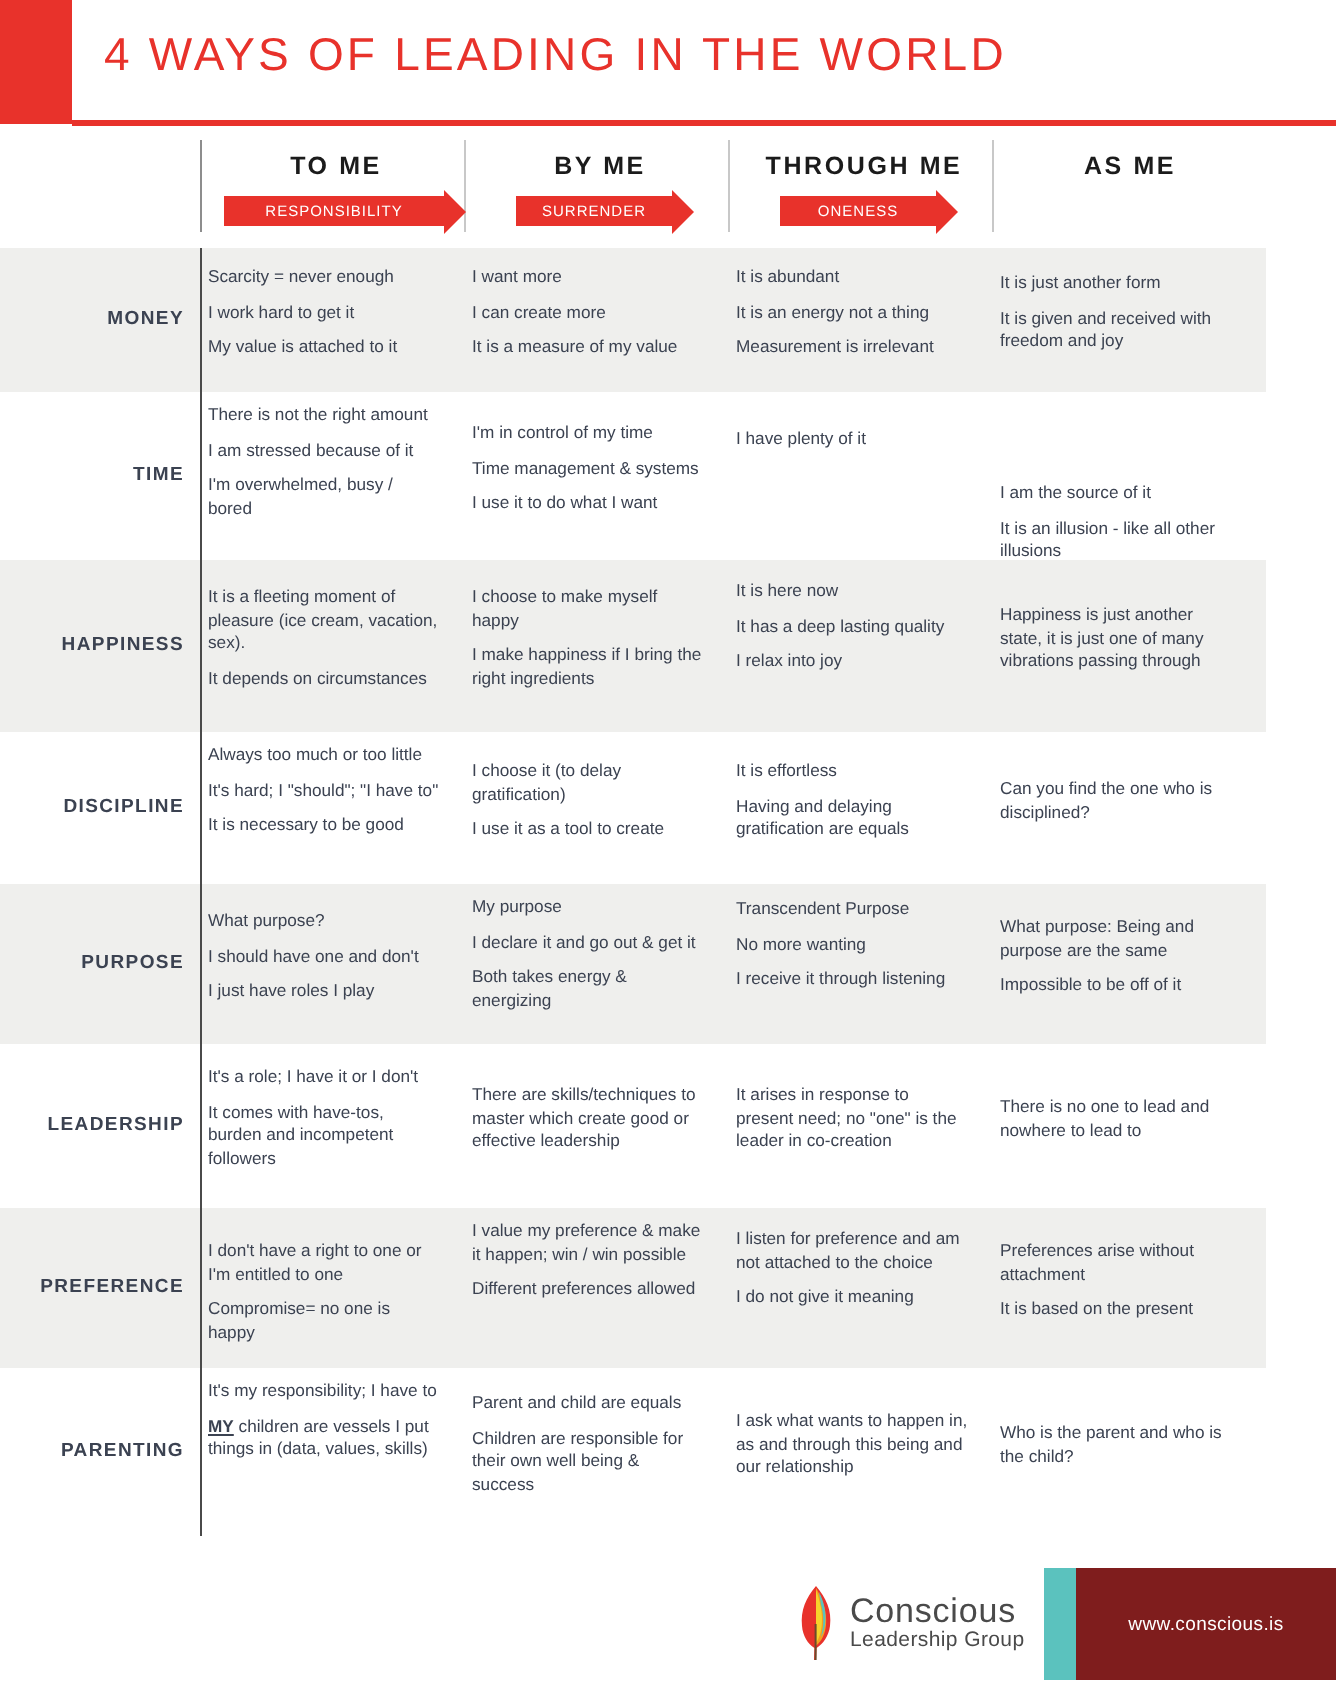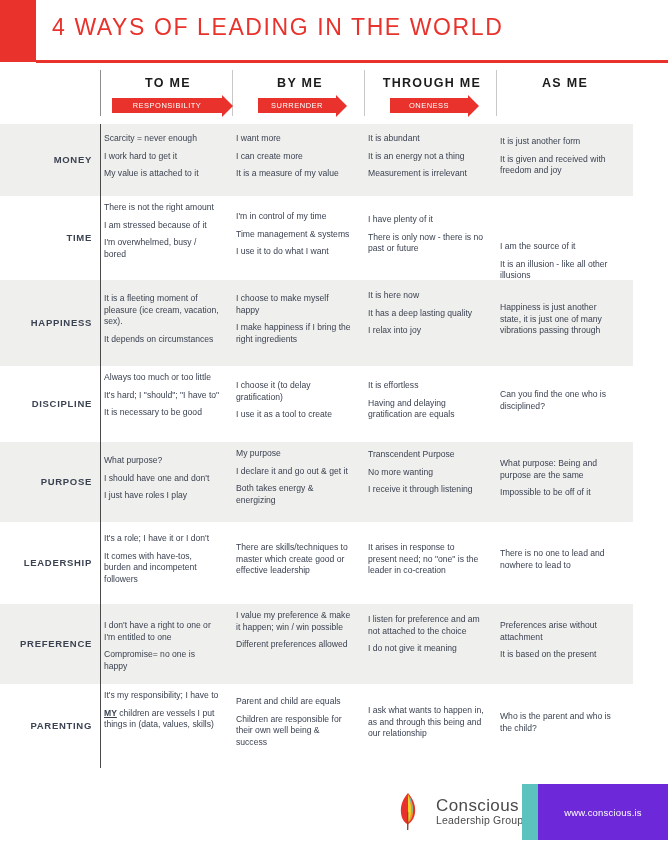--- a/index.html
+++ b/index.html
@@ -149,21 +149,21 @@
     bottom: 0;
     width: 668px;
     height: 64px;
   }
   .logo-wrap {
     position: absolute;
     left: 396px;
     top: 12px;
     display: flex;
     align-items: center;
-    gap: 16px;
+    gap: 5px;
   }
   .feather {
     width: 24px;
     height: 40px;
     position: relative;
   }
   .logo-txt-main {
     font-size: 17px;
     font-weight: 300;
     color: #4a4a4a;
@@ -184,21 +184,21 @@
     width: 16px;
     height: 56px;
     background: #5BC2BE;
   }
   .url-block {
     position: absolute;
     left: 538px;
     top: 784px;
     width: 130px;
     height: 56px;
-    background: #6d28d9;
+    background: #7f1d1d;
     display: flex;
     align-items: center;
     justify-content: center;
   }
   .url-text {
     color: #ffffff;
     font-size: 9.5px;
     letter-spacing: 0.2px;
   }
 </style>
@@ -259,21 +259,20 @@
         <p>I am stressed because of it</p>
         <p>I'm overwhelmed, busy / bored</p>
       </div>
       <div class="cell" style="left: 236px; width: 116px; top: 15px;">
         <p>I'm in control of my time</p>
         <p>Time management &amp; systems</p>
         <p>I use it to do what I want</p>
       </div>
       <div class="cell" style="left: 368px; width: 116px; top: 18px;">
         <p>I have plenty of it</p>
-        <p>There is only now - there is no past or future</p>
       </div>
       <div class="cell" style="left: 500px; width: 118px; top: 18px; margin-top: 27px;">
         <p>I am the source of it</p>
         <p>It is an illusion - like all other illusions</p>
       </div>
     </div>
     <div class="row odd" style="height: 86px;">
       <div class="row-band"></div>
       <div class="row-label" style="top: 37px;">HAPPINESS</div>
       <div class="row-divider"></div>

